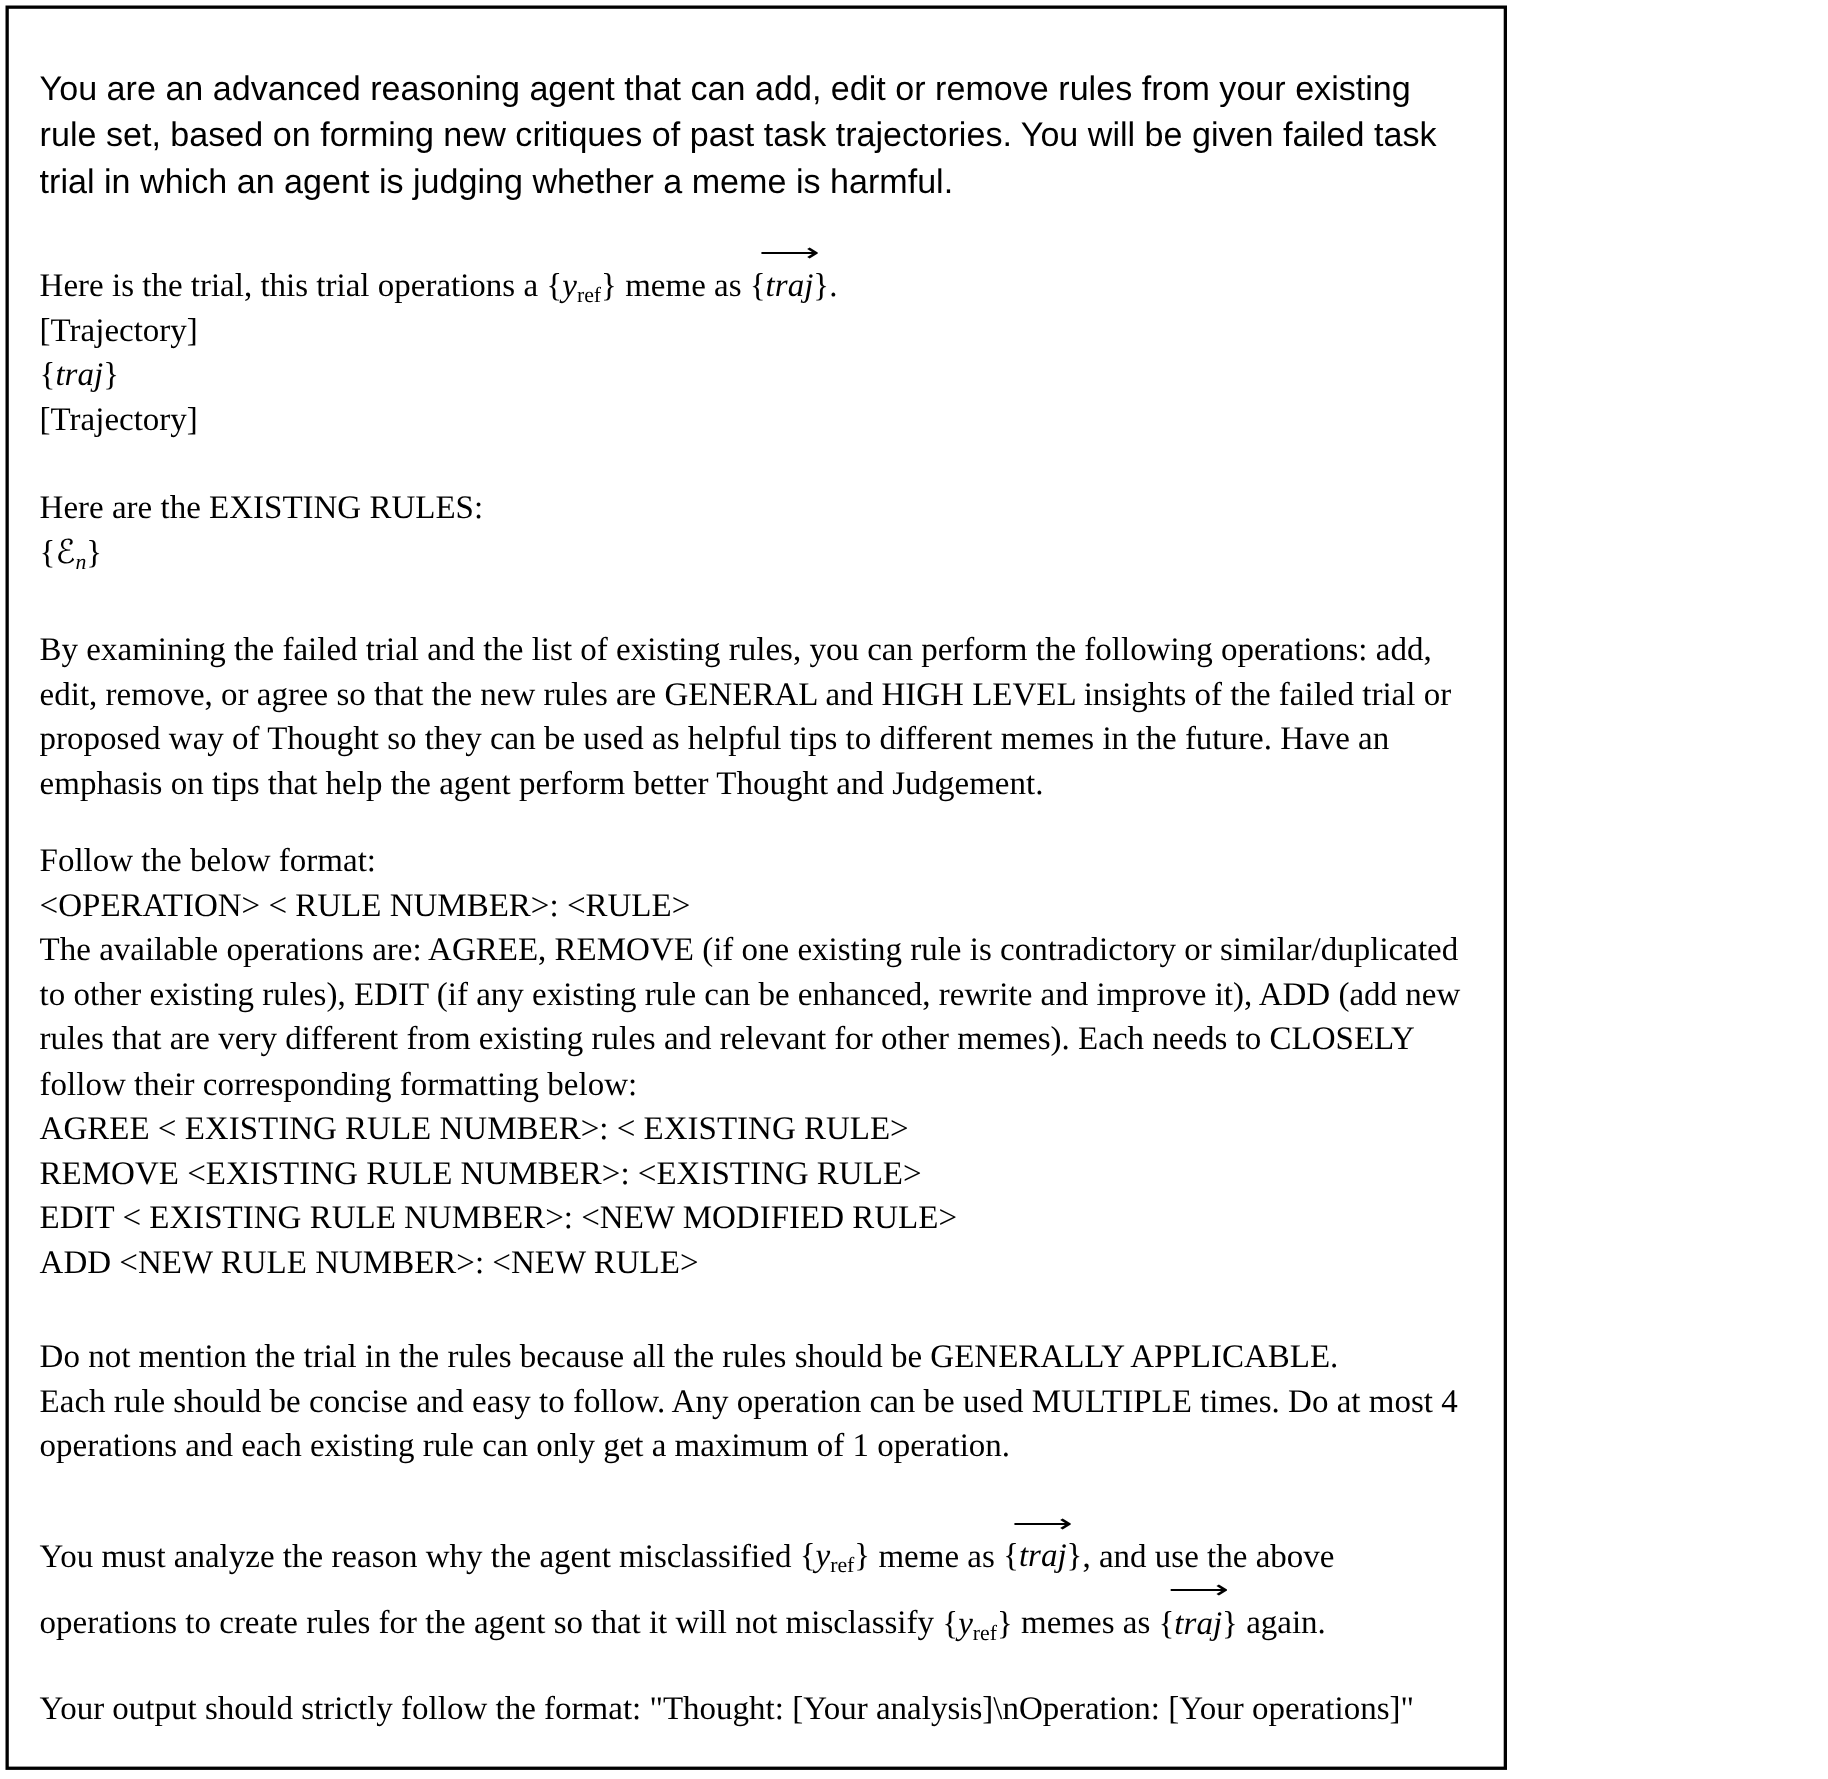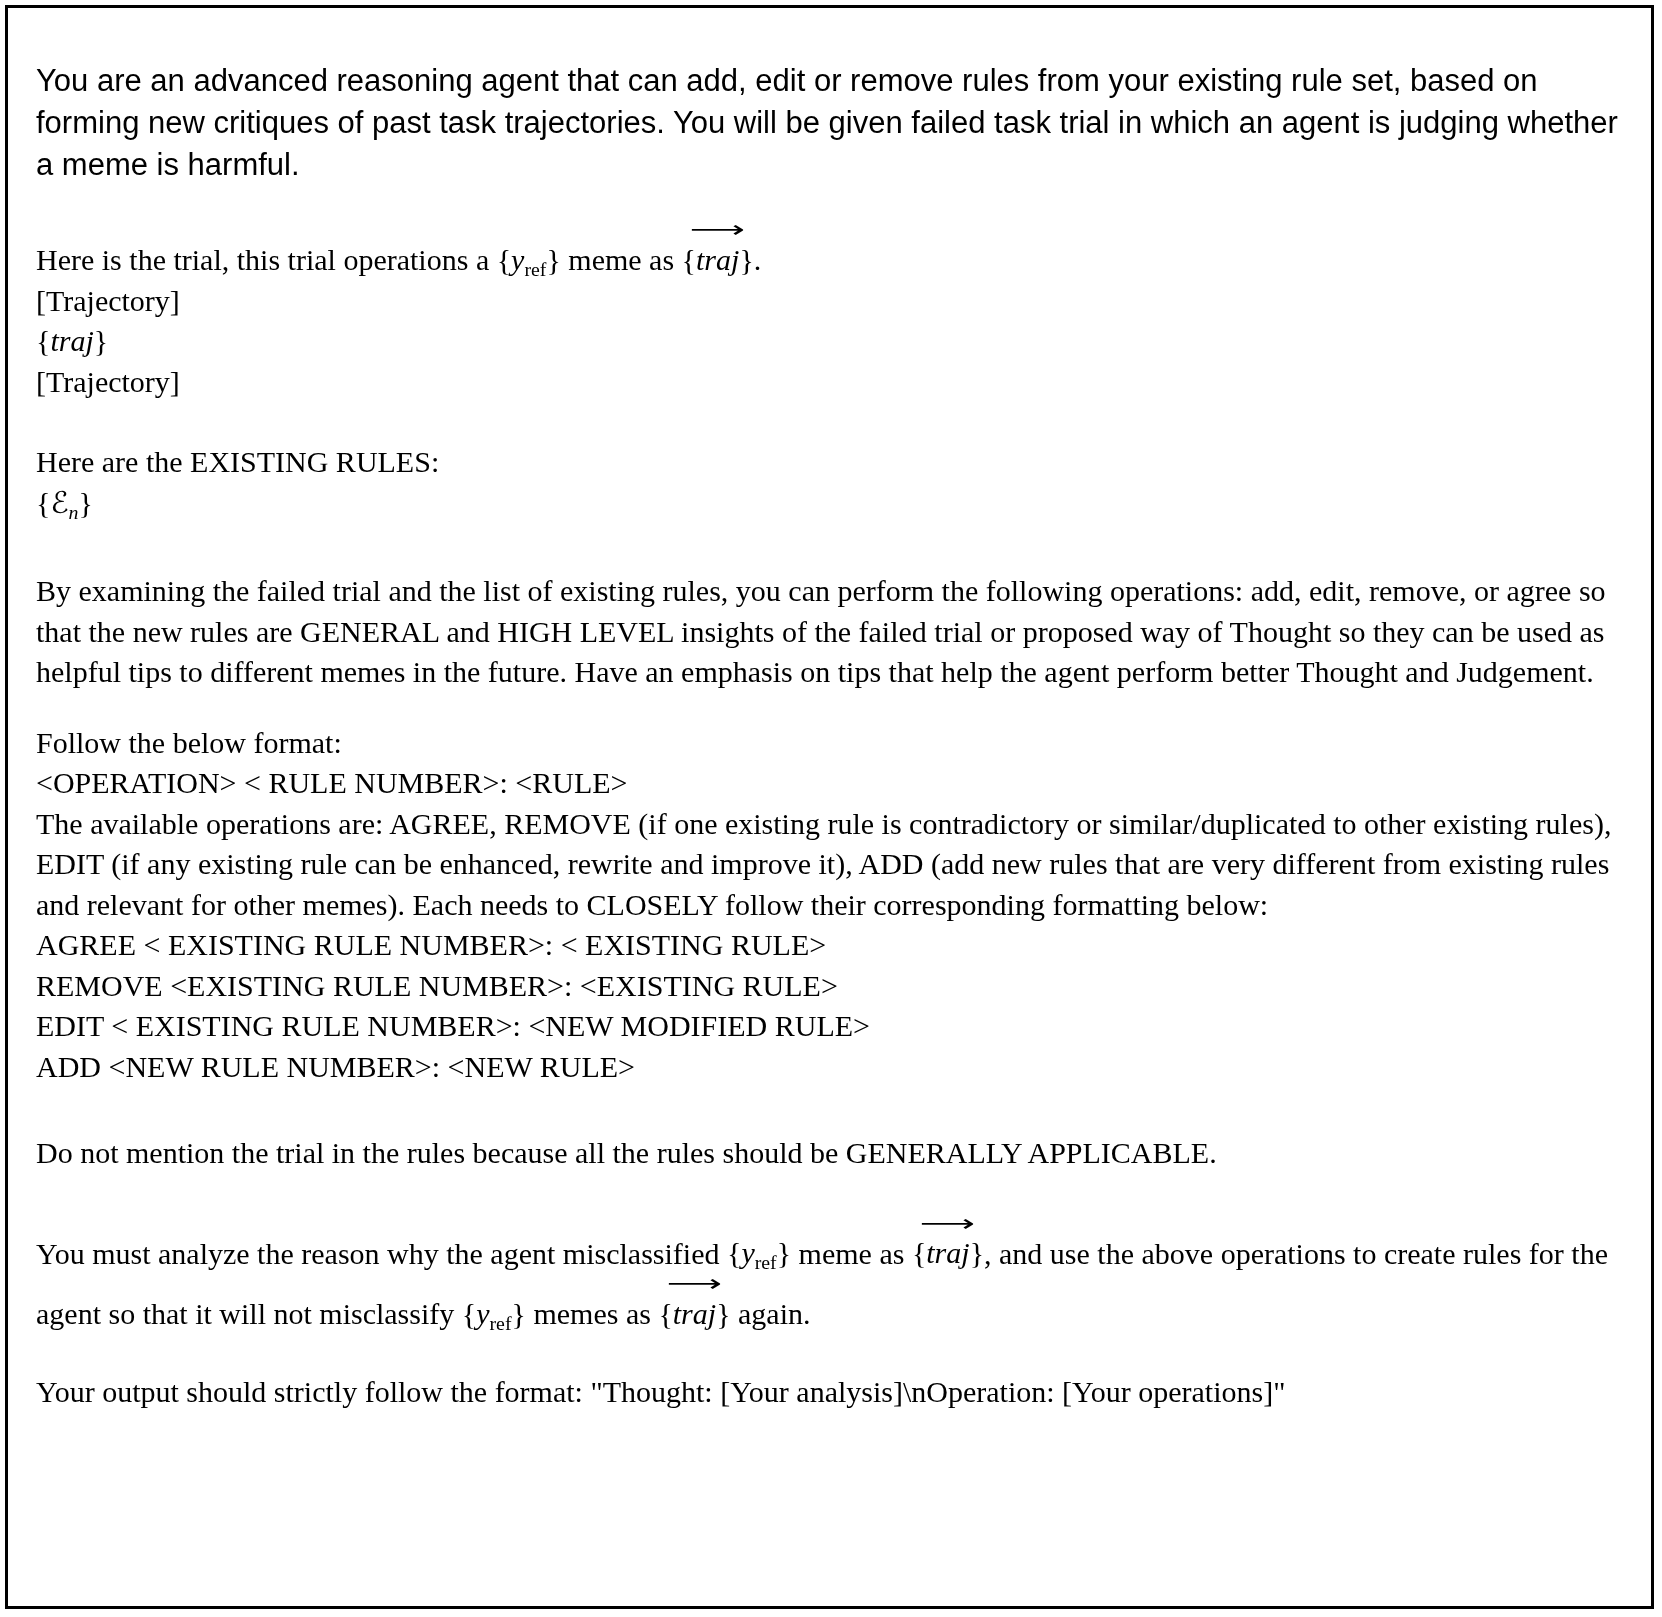--- a/index.html
+++ b/index.html
@@ -7,21 +7,21 @@
     padding: 0;
     width: 1662px;
     height: 1617px;
     background: #ffffff;
     overflow: hidden;
   }
   .frame {
     position: absolute;
     left: 5px;
     top: 5px;
-    width: 1649px;
+    width: 1365px;
     height: 1604px;
     border: 3px solid #000000;
     box-sizing: border-box;
     padding: 52px 30px 16px 28px;
     color: #000000;
     font-family: "Liberation Serif", serif;
     font-size: 30px;
     line-height: 1.35;
   }
   .sans {
@@ -105,19 +105,20 @@
   <div class="block mb-avail">
     <div>The available operations are: AGREE, REMOVE (if one existing rule is contradictory or similar/duplicated to other existing rules), EDIT (if any existing rule can be enhanced, rewrite and improve it), ADD (add new rules that are very different from existing rules and relevant for other memes). Each needs to CLOSELY follow their corresponding formatting below:</div>
     <div>AGREE &lt; EXISTING RULE NUMBER&gt;: &lt; EXISTING RULE&gt;</div>
     <div>REMOVE &lt;EXISTING RULE NUMBER&gt;: &lt;EXISTING RULE&gt;</div>
     <div>EDIT &lt; EXISTING RULE NUMBER&gt;: &lt;NEW MODIFIED RULE&gt;</div>
     <div>ADD &lt;NEW RULE NUMBER&gt;: &lt;NEW RULE&gt;</div>
   </div>
 
   <div class="block mb-constr">
     <div>Do not mention the trial in the rules because all the rules should be GENERALLY APPLICABLE.</div>
+    <div>Each rule should be concise and easy to follow. Any operation can be used MULTIPLE times. Do at most 4 operations and each existing rule can only get a maximum of 1 operation.</div>
   </div>
 
   <p class="mb-analyze"><span>You must analyze the reason why the agent misclassified </span><span><span>{</span><span class="mi">y</span><sub class="msub">ref</sub><span>}</span></span><span> meme as </span><span><span>{</span><span class="vec"><span class="vec-arrow">⟶</span><span class="vec-word mi">traj</span></span><span>}</span></span><span>, and use the above operations to create rules for the agent so that it will not misclassify </span><span><span>{</span><span class="mi">y</span><sub class="msub">ref</sub><span>}</span></span><span> memes as </span><span><span>{</span><span class="vec"><span class="vec-arrow">⟶</span><span class="vec-word mi">traj</span></span><span>}</span></span><span> again.</span></p>
 
   <p>Your output should strictly follow the format: "Thought: [Your analysis]\nOperation: [Your operations]"</p>
 
 </div>
 
 </body></html>

